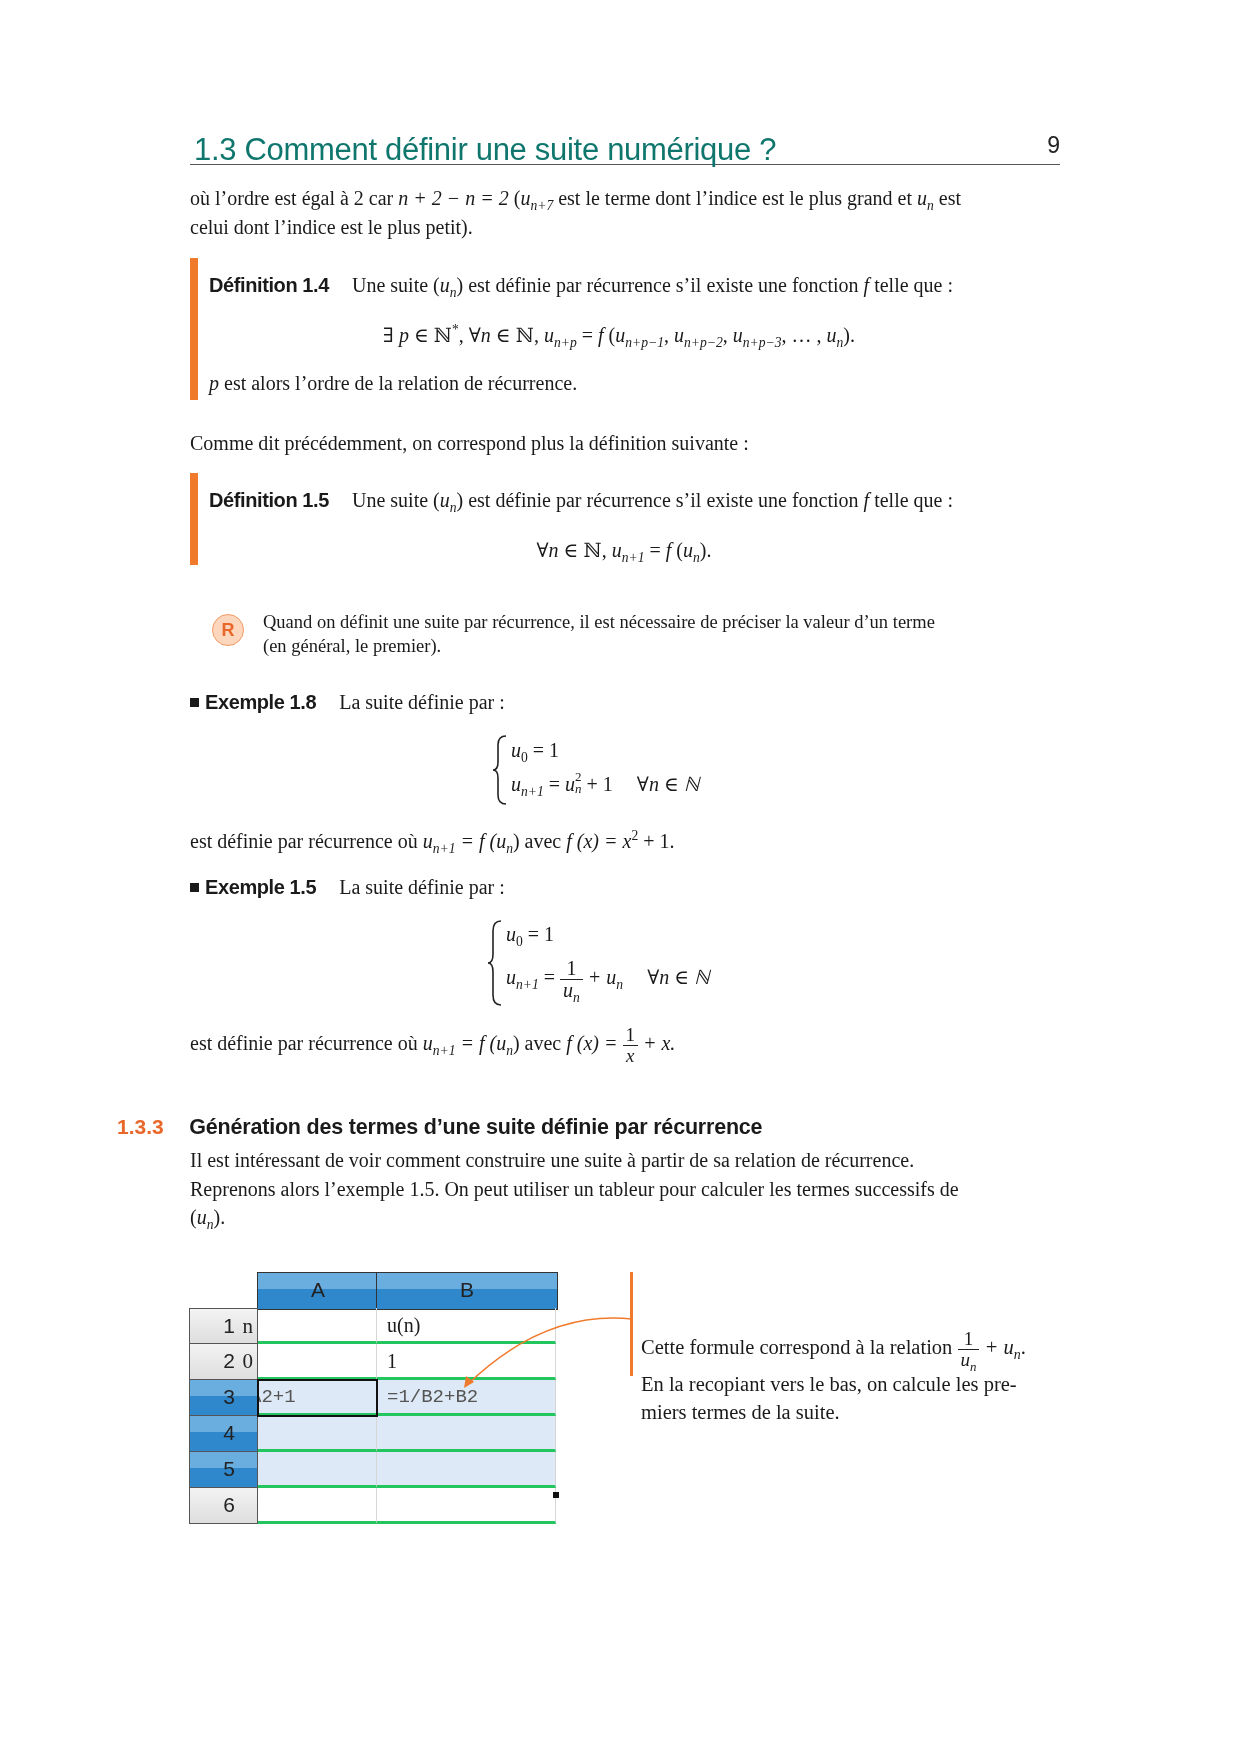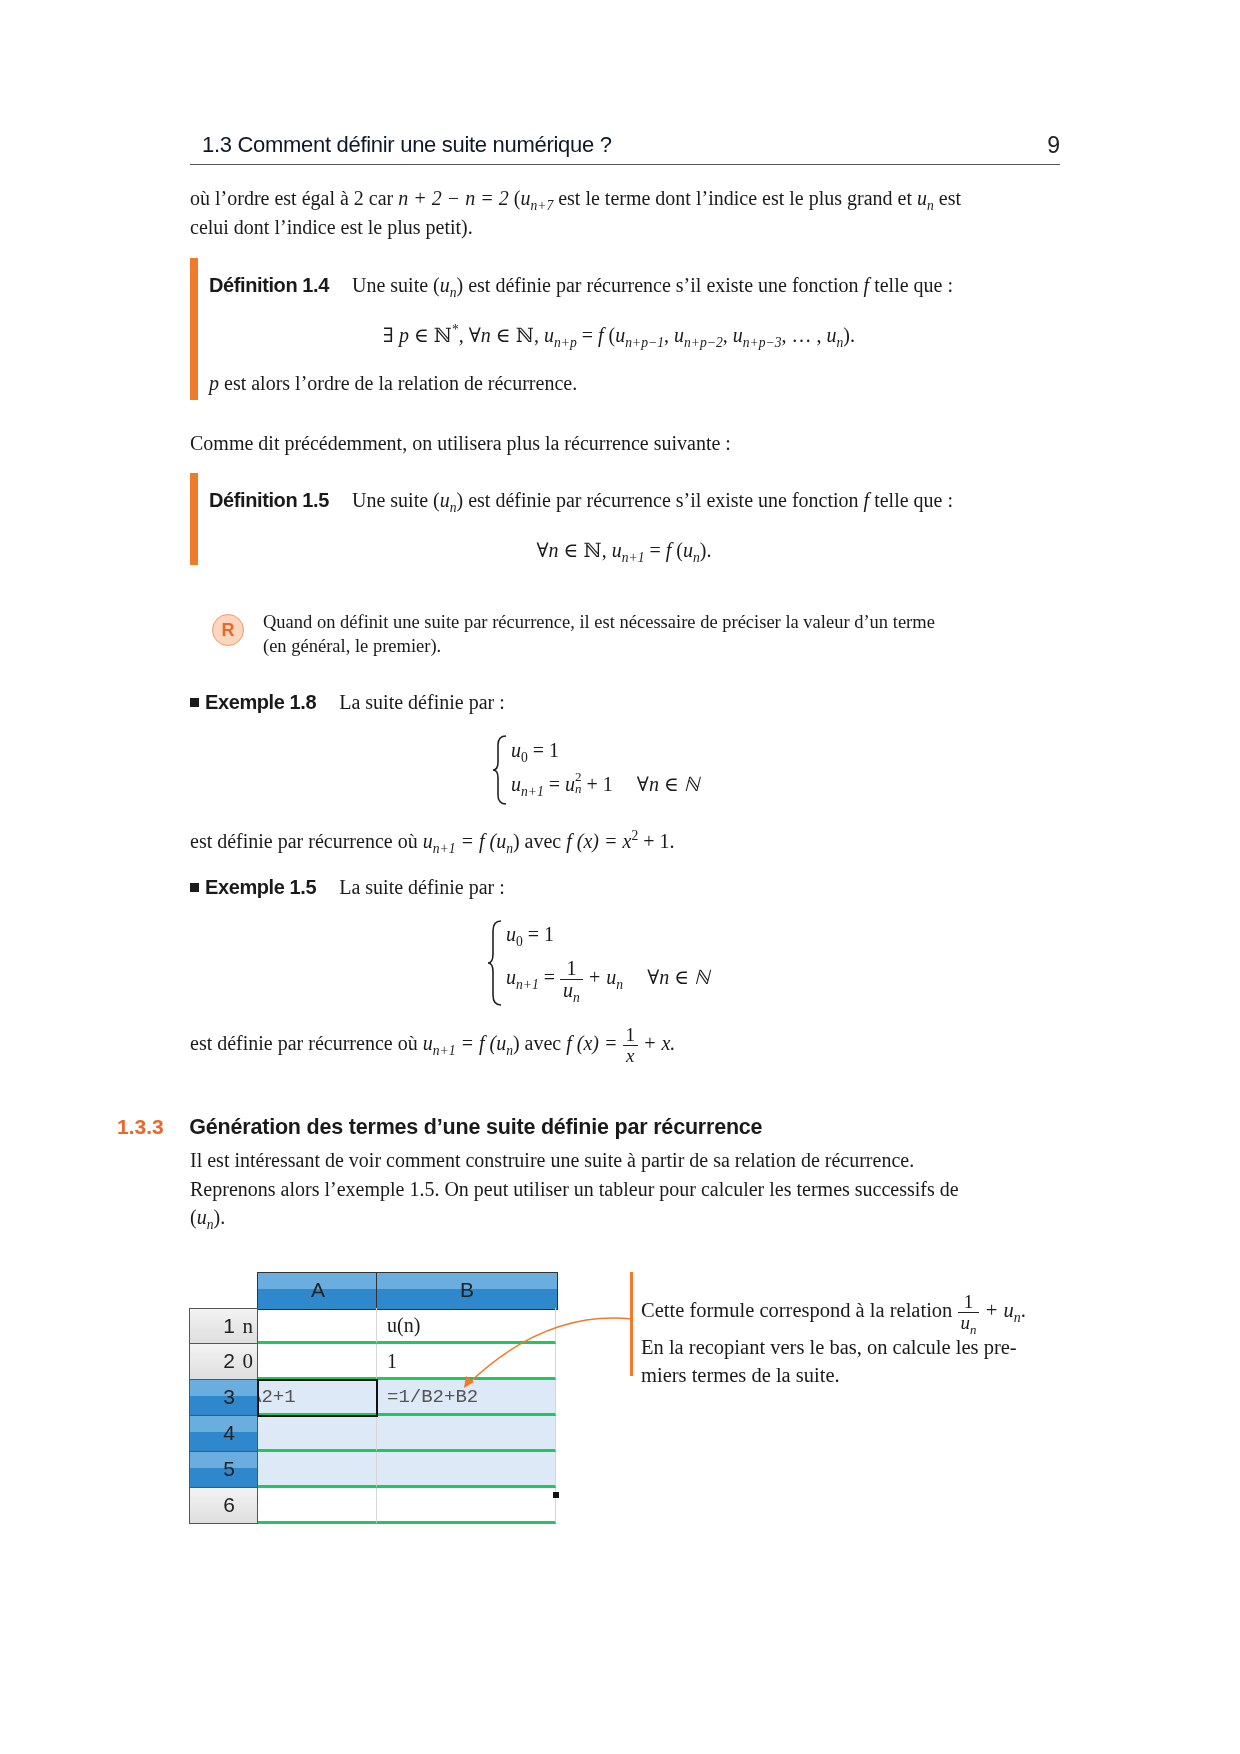--- a/index.html
+++ b/index.html
@@ -1,21 +1,21 @@
 <!DOCTYPE html>
 <html><head>
   <meta charset="utf-8">
   <style>
     html, body { margin: 0; padding: 0; background: #ffffff; }
     body { width: 1240px; height: 1754px; position: relative; overflow: hidden;
       font-family: "Liberation Serif", "DejaVu Serif", serif; color: #1a1a1a; font-size: 20px; }
     .abs { position: absolute; }
     .sans { font-family: "Liberation Sans", "DejaVu Sans", sans-serif; }
     .header { left: 190px; top: 130px; width: 870px; height: 34px; border-bottom: 1.6px solid #555; }
-    .header-title { position: absolute; left: 12px; top: 2px; font-size: 22px; color: #0f172a; letter-spacing: -0.3px; }
+    .header-title { position: absolute; left: 4px; top: 2px; font-size: 31px; color: #0f766e; letter-spacing: -0.3px; }
     .header-page { position: absolute; right: 0; top: 2px; font-size: 23px; color: #222; }
     .para { line-height: 29px; }
     .math { font-style: italic; }
     sub, sup { font-size: 0.68em; line-height: 0; }
     .defbar { width: 8px; background: #f07a2c; }
     .deflabel { font-weight: bold; font-size: 20px; letter-spacing: -0.4px; }
     .center { text-align: center; }
     .remark-badge { width: 30px; height: 30px; border-radius: 50%; background: #fcd6bd;
       border: 1.5px solid #f29b64; color: #e8672a; font-weight: bold; font-size: 18px;
       text-align: center; line-height: 30px; }
@@ -60,21 +60,21 @@
     <span style="margin-left:18px;">Une suite (</span><span class="math">u</span><sub class="math">n</sub><span>) est définie par récurrence s’il existe une fonction </span><span class="math">f</span><span> telle que :</span>
   </div>
   <div class="center" style="margin-top:20px; line-height:30px; padding-right:40px;">
     <span>∃ </span><span class="math">p</span><span> ∈ ℕ</span><sup>*</sup><span>, ∀</span><span class="math">n</span><span> ∈ ℕ, </span><span class="math">u</span><sub class="math">n+p</sub><span> = </span><span class="math">f</span><span> (</span><span class="math">u</span><sub class="math">n+p−1</sub><span>, </span><span class="math">u</span><sub class="math">n+p−2</sub><span>, </span><span class="math">u</span><sub class="math">n+p−3</sub><span>, … , </span><span class="math">u</span><sub class="math">n</sub><span>).</span>
   </div>
   <div style="margin-top:18px; line-height:30px;">
     <span class="math">p</span><span> est alors l’ordre de la relation de récurrence.</span>
   </div>
 </div>
 
-<div class="abs" style="left:190px; top:428px; line-height:30px;">Comme dit précédemment, on utilisera plus la récurrence suivante :</div>
+<div class="abs" style="left:190px; top:428px; line-height:30px;">Comme dit précédemment, on correspond plus la définition suivante :</div>
 
 <div class="abs defbar" style="left:190px; top:473px; height:92px;"></div>
 <div class="abs" style="left:209px; top:485px; width:860px;">
   <div style="line-height:30px;">
     <span class="deflabel sans">Définition 1.5</span>
     <span style="margin-left:18px;">Une suite (</span><span class="math">u</span><sub class="math">n</sub><span>) est définie par récurrence s’il existe une fonction </span><span class="math">f</span><span> telle que :</span>
   </div>
   <div class="center" style="margin-top:20px; line-height:30px; padding-right:30px;">
     <span>∀</span><span class="math">n</span><span> ∈ ℕ, </span><span class="math">u</span><sub class="math">n+1</sub><span> = </span><span class="math">f</span><span> (</span><span class="math">u</span><sub class="math">n</sub><span>).</span>
   </div>
@@ -161,17 +161,17 @@
 
   <div class="abs" style="left:364px; top:220px; width:6px; height:6px; background:#111;"></div>
 </div>
 
 <svg class="abs" style="left:460px; top:1300px;" width="180" height="90">
   <path d="M172 19 Q85 10 8 84" fill="none" stroke="#f07a2c" stroke-width="1.4"></path>
   <path d="M4 88 L6 76 L14 82 Z" fill="#f07a2c"></path>
 </svg>
 
 <div class="abs note-bar" style="left:630px; top:1272px; height:104px;"></div>
-<div class="abs" style="left:641px; top:1292px; width:440px; font-size:20.5px; line-height:28px; white-space:nowrap;">
+<div class="abs" style="left:641px; top:1329px; width:440px; font-size:20.5px; line-height:28px; white-space:nowrap;">
   <div style="line-height:40px; margin-top:-2px;"><span>Cette formule correspond à la relation </span><span class="frac" style="font-size:19px;"><span class="num">1</span><span class="den"><span class="math">u</span><sub class="math">n</sub></span></span><span class="math"> + u</span><sub class="math">n</sub><span>.</span></div>
   <div>En la recopiant vers le bas, on calcule les pre-</div>
   <div>miers termes de la suite.</div>
 </div>
 
 </body></html>

